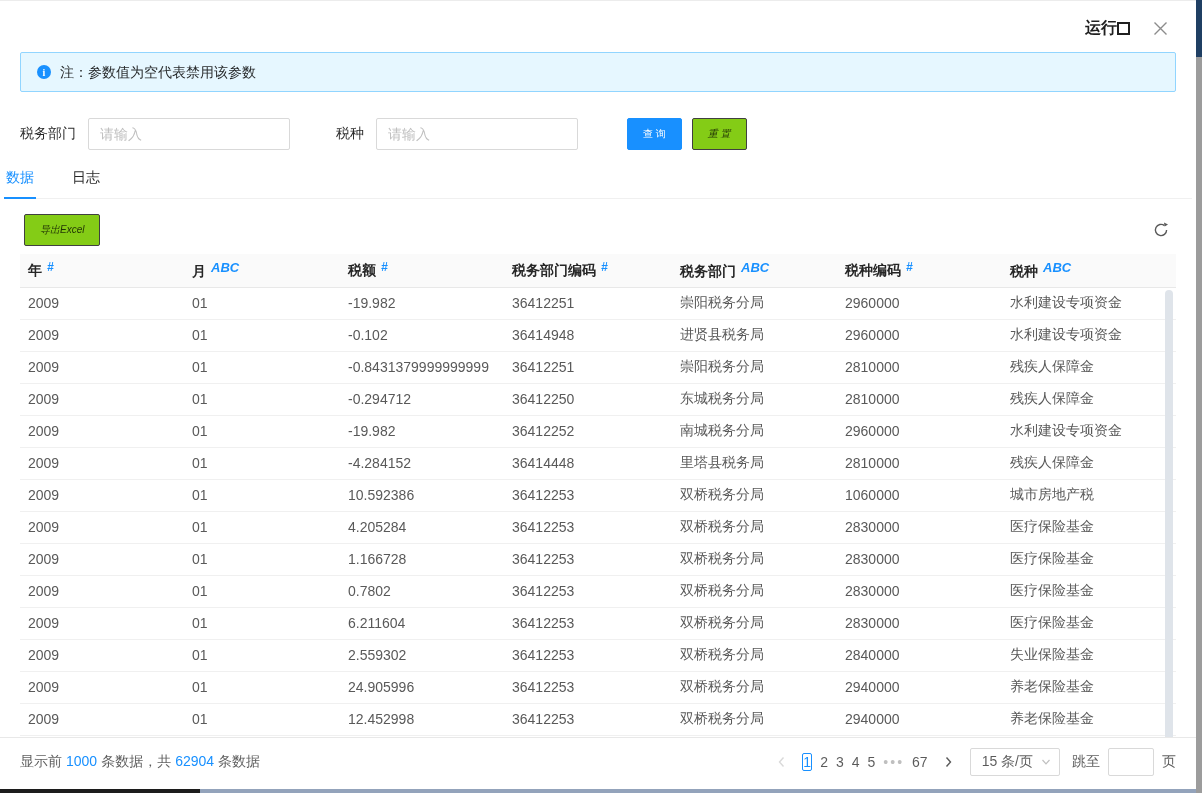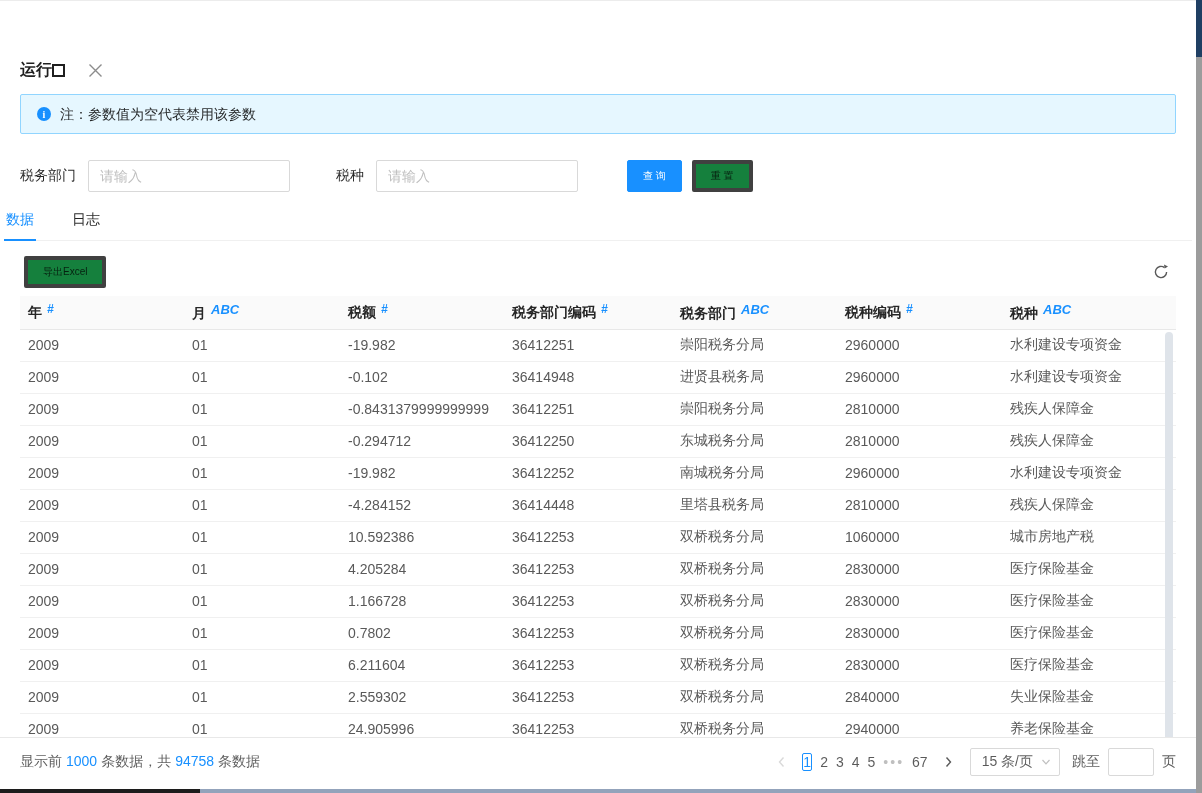--- a/index.html
+++ b/index.html
@@ -11,21 +11,21 @@
   }
   
   .edge-right { position:absolute; top:0; right:0; width:6px; height:100%; background:#9c9c9c; z-index:50; }
   .edge-right .navy { width:100%; height:57px; background:#1f3f63; }
   .edge-bottom { position:absolute; bottom:0; left:0; width:1196px; height:4px; z-index:50;
     background:linear-gradient(to right, #1c1c1c 0 200px, #93a3bb 200px 100%); }
 
   .modal { position:relative; width:1196px; height:789px; background:#fff; border-top:1px solid #ececec; }
 
   
-  .dlg-header { display:flex; justify-content:flex-start; align-items:flex-start; padding:16px 20px 13px 20px;margin-top:42px; }
+  .dlg-header { display:flex; justify-content:flex-end; align-items:flex-start; padding:16px 20px 13px 20px; }
   .dlg-title { font-size:16px; font-weight:bold; color:#1f1f1f; line-height:22px; }
   .win-controls { display:flex; align-items:center; gap:22px; margin-top:3px; margin-right:8px; }
   .btn-max { width:13px; height:13px; border:2px solid #1f1f1f; background:#fff; cursor:pointer; }
   .btn-close { width:16px; height:16px; display:flex; align-items:center; justify-content:center; cursor:pointer; }
 
   
   .alert { margin:0 20px; display:flex; align-items:center; gap:9px;
     background:#e6f7ff; border:1px solid #91d5ff; border-radius:2px; padding:8px 16px; }
   .info-ico { width:14px; height:14px; border-radius:50%; background:#1890ff; color:#fff;
     font-size:10px; font-weight:bold; display:flex; align-items:center; justify-content:center;
@@ -35,21 +35,21 @@
   
   .filter-row { margin:26px 20px 0; display:flex; align-items:center; }
   .f-label { color:rgba(0,0,0,.85); }
   .f-input { width:202px; height:32px; border:1px solid #d9d9d9; border-radius:2px;
     padding:4px 11px; font-size:14px; margin-left:12px; font-family:inherit; color:rgba(0,0,0,.65); outline:none; }
   .f-input::placeholder { color:#bfbfbf; }
   .gap-a { margin-left:46px; }
   .btn { height:32px; padding:0 15px; border-radius:2px; font-size:10px; cursor:pointer;
     font-family:inherit; display:inline-flex; align-items:center; justify-content:center; }
   .btn-primary { background:#1890ff; border:1px solid #1890ff; color:#fff; margin-left:49px; }
-  .btn-default { background:#15803d; border:4px solid #404040; color:rgba(0,0,0,.75); margin-left:10px; }
+  .btn-default { background:#84cc16; border:1px solid #404040; color:rgba(0,0,0,.75); margin-left:10px;font-style:italic; }
 
   
   .tabs { margin:8px 4px 0; display:flex; gap:34px; border-bottom:1px solid #f0f0f0; }
   .tab { padding:8px 2px 9px; cursor:pointer; color:rgba(0,0,0,.85); line-height:22px; }
   .tab.active { color:#1890ff; border-bottom:2px solid #1890ff; margin-bottom:-1px; }
 
   
   .toolbar { margin:15px 20px 0; display:flex; justify-content:space-between; align-items:center; }
   .refresh-btn { width:18px; height:18px; cursor:pointer; display:flex; align-items:center; justify-content:center; margin-right:6px; }
 
@@ -280,21 +280,21 @@
             <td>2940000</td>
             <td>养老保险基金</td>
           </tr>
         </tbody>
     </table>
     <div class="tbl-scrollbar"></div>
   </div>
 
   <div class="dlg-footer">
     <div class="summary">
-      <span>显示前</span><b>1000</b><span>条数据，共</span><b>94758</b><span>条数据</span>
+      <span>显示前</span><b>1000</b><span>条数据，共</span><b>62904</b><span>条数据</span>
     </div>
     <div class="pager">
       <div class="pg-arrow">
         <svg width="12" height="12" viewBox="0 0 12 12">
             <path d="M7.5 1.5 L3.5 6 L7.5 10.5" stroke="#d9d9d9" stroke-width="1.4" fill="none"></path>
           </svg>
       </div>
       <span id="pager-pages"><span class="pg-num active">1</span><span class="pg-num">2</span><span class="pg-num">3</span><span class="pg-num">4</span><span class="pg-num">5</span><span class="pg-num pg-dots">•••</span><span class="pg-num">67</span></span>
       <div class="pg-arrow">
         <svg width="12" height="12" viewBox="0 0 12 12">

